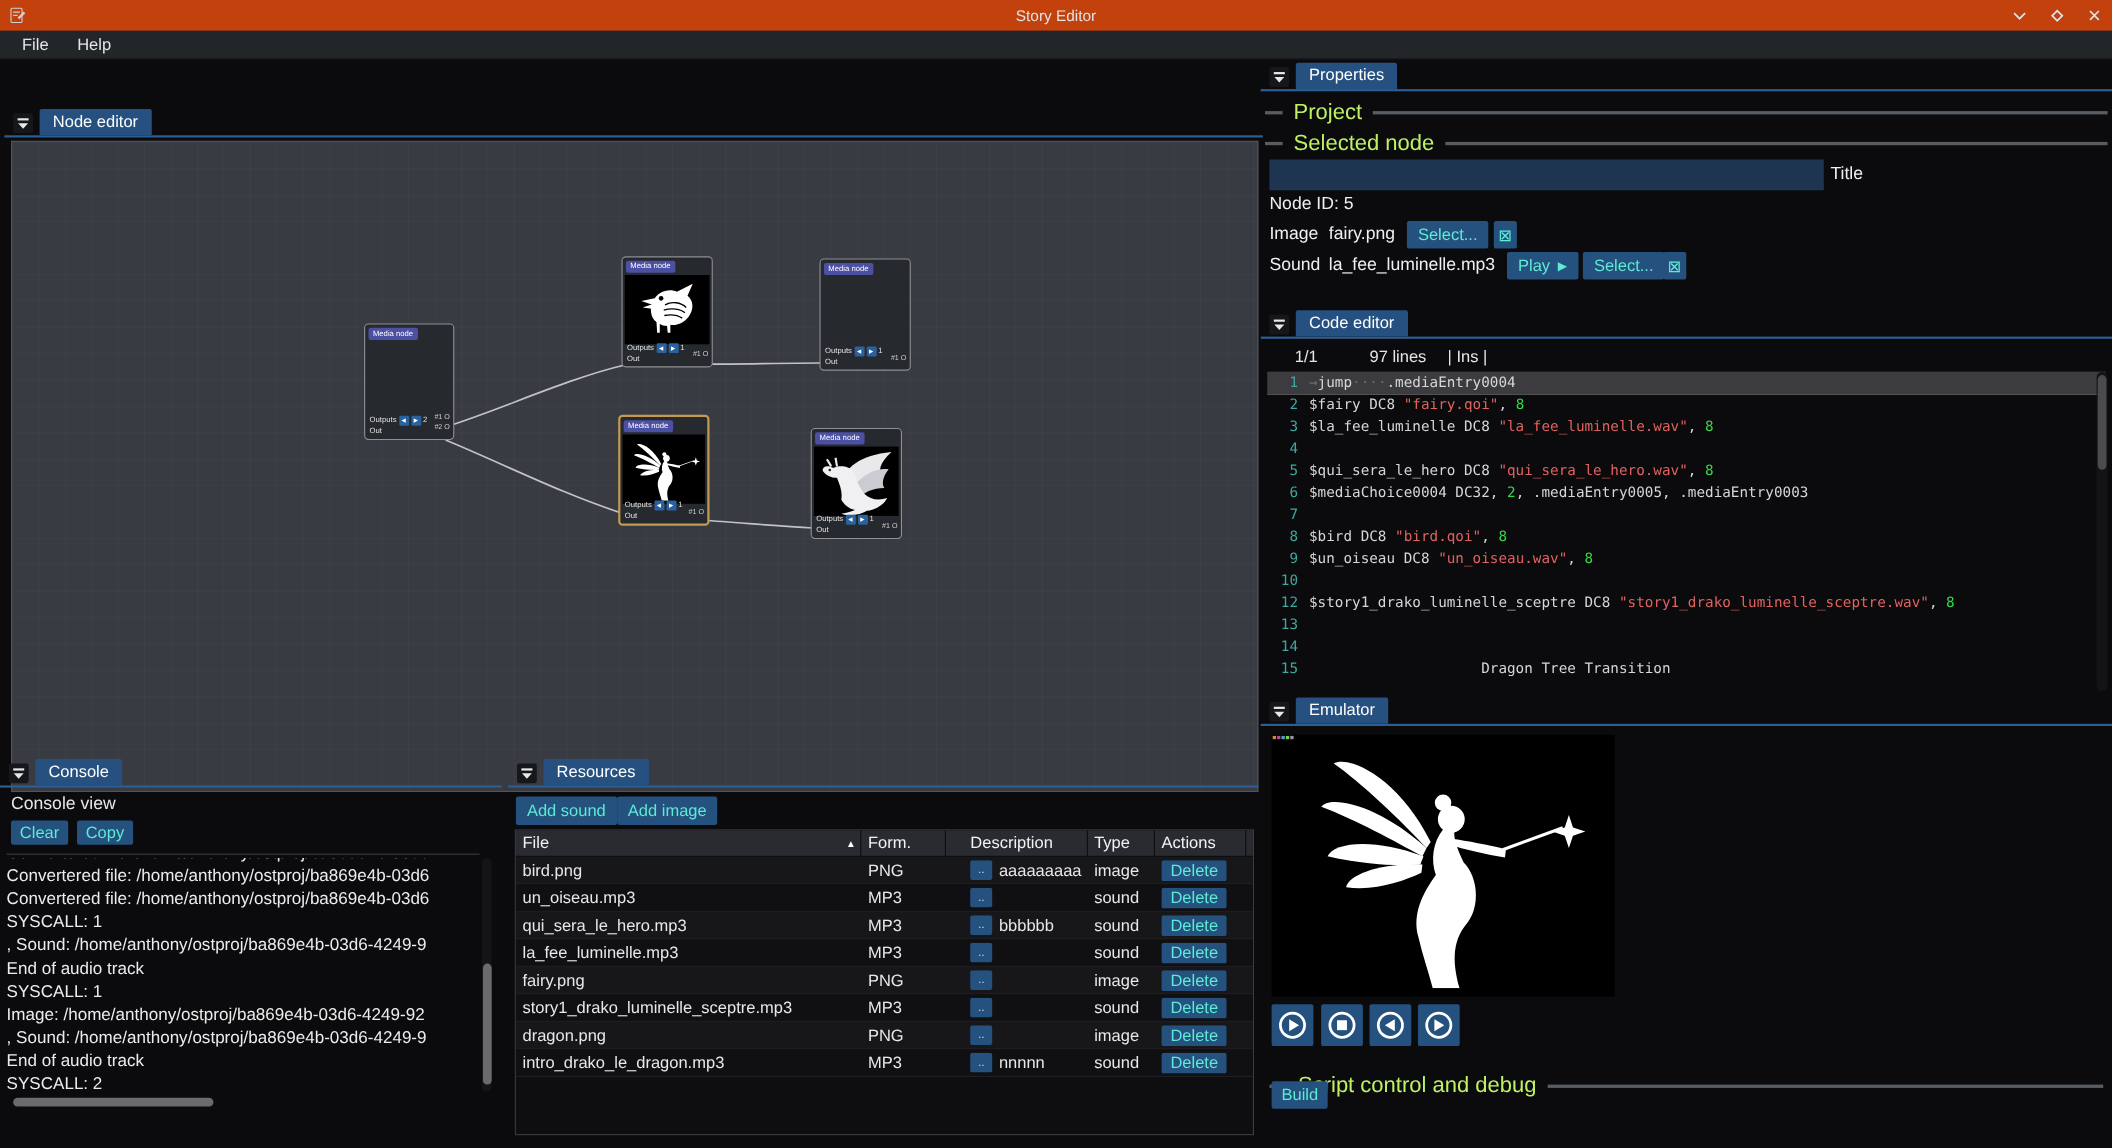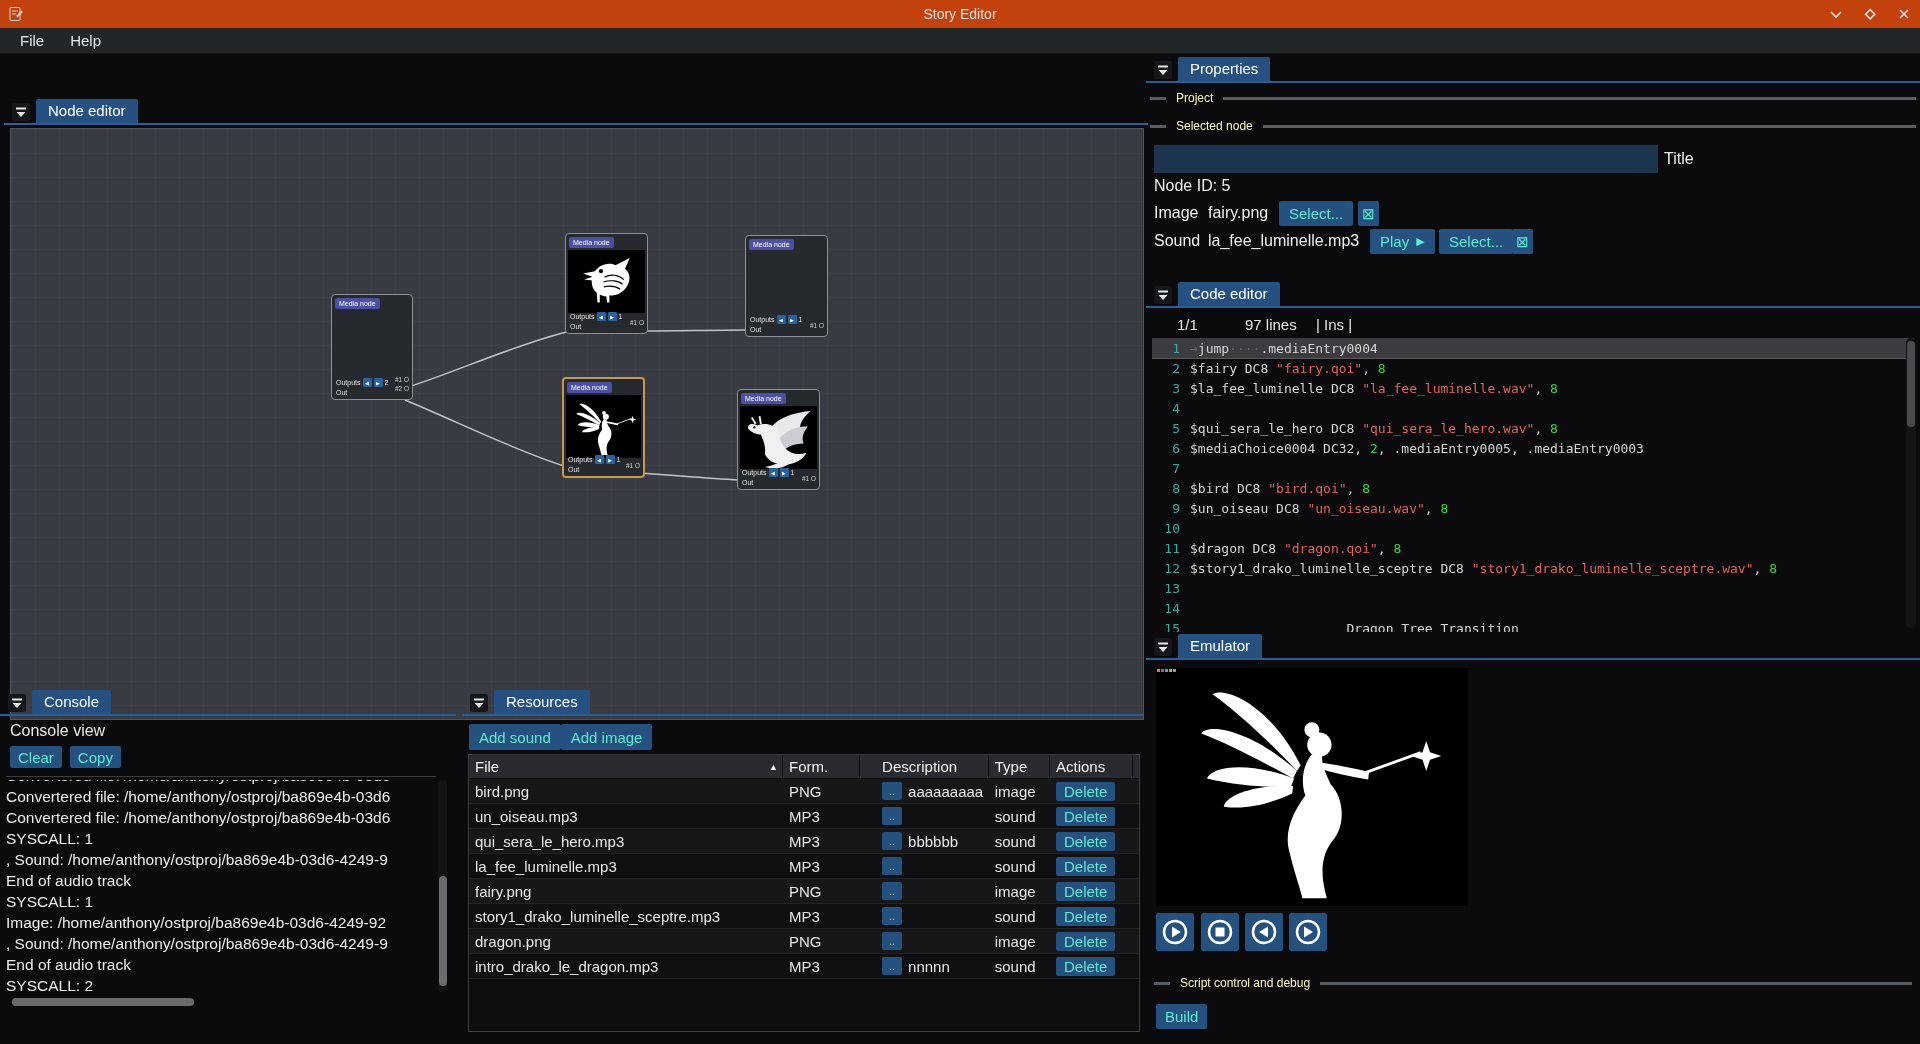--- a/index.html
+++ b/index.html
@@ -17,21 +17,21 @@
   .menu-item{padding:2px 8px;color:#e4e6e9;}
   
   .panel{position:absolute;box-sizing:border-box;}
   .phead{height:26px;display:flex;align-items:flex-end;gap:6px;border-bottom:2px solid #2b5e94;padding-left:8px;}
   .col-btn{width:18px;height:18px;background:#15171a;border-radius:2px;display:flex;align-items:center;justify-content:center;margin-bottom:2px;}
   .tab{background:#25507f;color:#fff;padding:3px 12px 4px 12px;border-radius:2px 2px 0 0;font-size:15px;}
   .btn{background:#24517e;color:#5eead4;display:inline-flex;align-items:center;justify-content:center;
        border-radius:2px;font-size:15px;cursor:default;}
   .sep{display:flex;align-items:center;position:absolute;}
   .sep .dash{width:16px;height:3px;background:#585d64;margin-right:10px;}
-  .sep .lbl{font-size:12px;color:#fef9c3;white-space:nowrap;}
+  .sep .lbl{font-size:20px;color:#bef264;white-space:nowrap;}
   .sep .line{height:3px;background:#585d64;flex:1;margin-left:10px;}
   
   #node-editor{left:4px;top:55px;width:1144px;height:633px;margin-top:42px;}
   .canvas{position:absolute;left:6px;top:31px;width:1132px;height:590px;background:#383b42;border:1px solid #50545a;
           background-image:linear-gradient(rgba(255,255,255,0.025) 1px,transparent 1px),
                            linear-gradient(90deg,rgba(255,255,255,0.025) 1px,transparent 1px);
           background-size:24px 24px;}
   .edges{position:absolute;left:0;top:0;}
   .gnode{position:absolute;background:#26292e;border:1px solid #8f9094;border-radius:4px;box-sizing:border-box;}
   .gnode.selected{border:2px solid #c49a50;}
@@ -95,21 +95,21 @@
   .mini-btn{background:#24517e;color:#cfd6de;font-size:11px;width:20px;height:18px;display:inline-flex;
             align-items:center;justify-content:center;border-radius:2px;margin-right:6px;flex:0 0 auto;}
   .del-btn{height:19px;padding:0 8px;font-size:15px;}
   
   #emulator{left:1146px;top:632px;width:774px;height:412px;}
   .screen{position:absolute;left:10px;top:36px;width:312px;height:238px;background:#000;overflow:hidden;}
   .edots{position:absolute;left:1px;top:1px;display:flex;gap:1px;}
   .edot{width:3px;height:3px;}
   .ebtn{position:absolute;top:281px;width:38px;height:38px;}
   .e-sep{left:8px;top:344px;width:758px;}
-  .build-btn{position:absolute;left:10px;top:372px;height:25px;padding:0 9px;}
+  .build-btn{position:absolute;left:10px;top:351px;height:25px;padding:0 9px;}
 </style>
 </head>
 <body>
 
 <div class="app">
 
   <svg width="0" height="0" style="position:absolute" aria-hidden="true">
     <defs>
       <symbol id="art-fairy" viewBox="0 0 320 240">
         <g fill="#ffffff">
@@ -351,21 +351,20 @@
         <div class="cline current"><span class="ln">1</span><span class="ct"><span class="tok-ws">→</span><span class="tok-plain">jump</span><span class="tok-ws">····</span><span class="tok-plain">.mediaEntry0004</span></span></div>
         <div class="cline"><span class="ln">2</span><span class="ct"><span class="tok-plain">$fairy DC8 </span><span class="tok-str">"fairy.qoi"</span><span class="tok-plain">, </span><span class="tok-num">8</span></span></div>
         <div class="cline"><span class="ln">3</span><span class="ct"><span class="tok-plain">$la_fee_luminelle DC8 </span><span class="tok-str">"la_fee_luminelle.wav"</span><span class="tok-plain">, </span><span class="tok-num">8</span></span></div>
         <div class="cline"><span class="ln">4</span><span class="ct"></span></div>
         <div class="cline"><span class="ln">5</span><span class="ct"><span class="tok-plain">$qui_sera_le_hero DC8 </span><span class="tok-str">"qui_sera_le_hero.wav"</span><span class="tok-plain">, </span><span class="tok-num">8</span></span></div>
         <div class="cline"><span class="ln">6</span><span class="ct"><span class="tok-plain">$mediaChoice0004 DC32, </span><span class="tok-num">2</span><span class="tok-plain">, .mediaEntry0005, .mediaEntry0003</span></span></div>
         <div class="cline"><span class="ln">7</span><span class="ct"></span></div>
         <div class="cline"><span class="ln">8</span><span class="ct"><span class="tok-plain">$bird DC8 </span><span class="tok-str">"bird.qoi"</span><span class="tok-plain">, </span><span class="tok-num">8</span></span></div>
         <div class="cline"><span class="ln">9</span><span class="ct"><span class="tok-plain">$un_oiseau DC8 </span><span class="tok-str">"un_oiseau.wav"</span><span class="tok-plain">, </span><span class="tok-num">8</span></span></div>
         <div class="cline"><span class="ln">10</span><span class="ct"></span></div>
-        <div class="cline"><span class="ln">11</span><span class="ct"><span class="tok-plain">$dragon DC8 </span><span class="tok-str">"dragon.qoi"</span><span class="tok-plain">, </span><span class="tok-num">8</span></span></div>
         <div class="cline"><span class="ln">12</span><span class="ct"><span class="tok-plain">$story1_drako_luminelle_sceptre DC8 </span><span class="tok-str">"story1_drako_luminelle_sceptre.wav"</span><span class="tok-plain">, </span><span class="tok-num">8</span></span></div>
         <div class="cline"><span class="ln">13</span><span class="ct"></span></div>
         <div class="cline"><span class="ln">14</span><span class="ct"></span></div>
         <div class="cline"><span class="ln">15</span><span class="ct"><span class="tok-plain">                    Dragon Tree Transition</span></span></div>
       </div>
     <div class="vscroll" style="right:4px;top:58px;height:290px">
       <div class="vthumb" style="top:3px;height:86px"></div>
     </div>
   </div>
 

